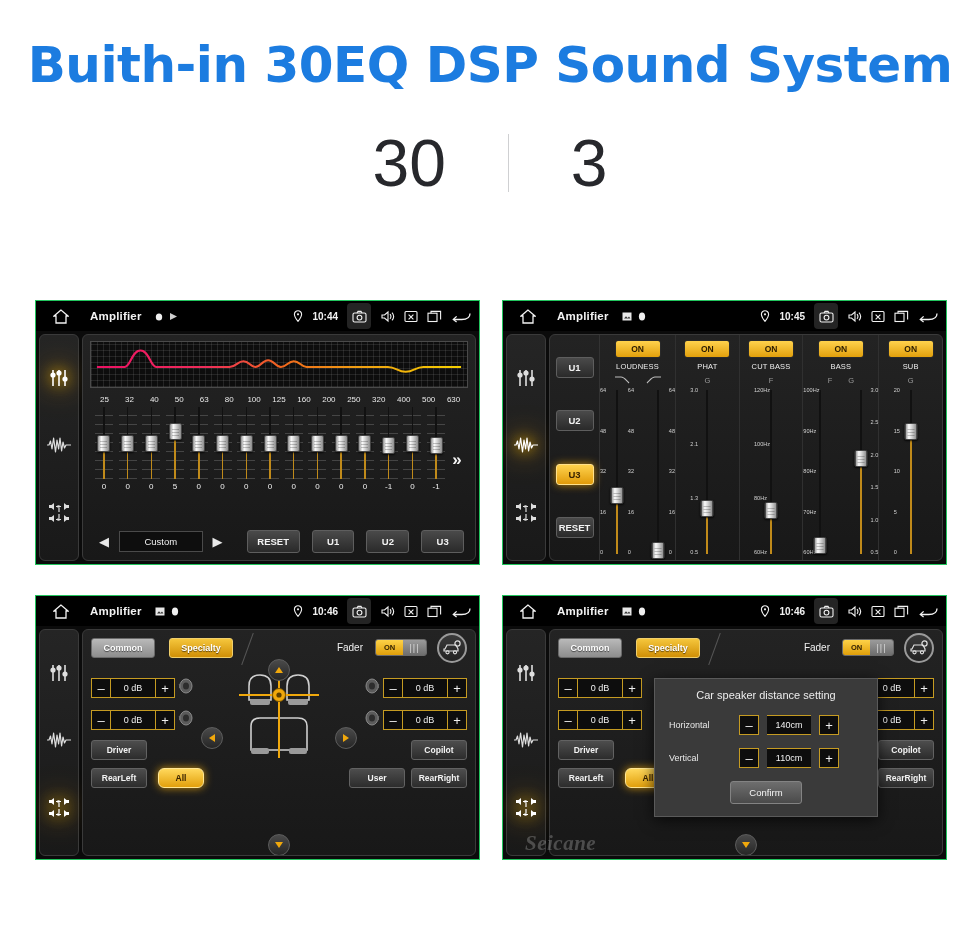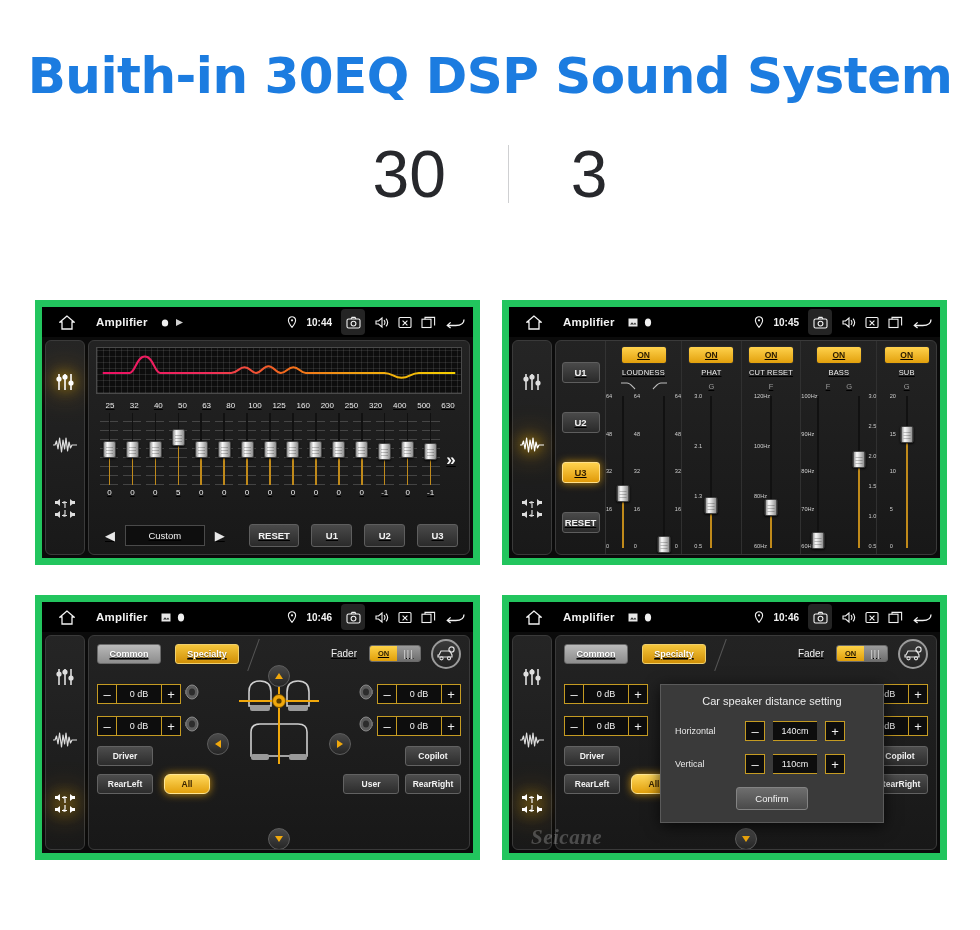--- a/index.html
+++ b/index.html
@@ -11,21 +11,21 @@
     position: relative;
   }
 
   
   .hero-title {
     text-align: center;
     color: #1c7ce0;
     font-weight: bold;
     font-size: 50px;
     letter-spacing: -0.5px;
-    padding-top: 47px;
+    padding-top: 36px;
     font-family: "DejaVu Sans", sans-serif;
   }
   .stats {
     display: flex;
     justify-content: center;
     align-items: center;
     margin-top: 36px;
     gap: 0px;
   }
   .stat { display: flex; align-items: center; gap: 11px; }
@@ -55,26 +55,25 @@
     width: 912px;
     display: grid;
     grid-template-columns: 445px 445px;
     grid-template-rows: 265px 265px;
     column-gap: 22px;
     row-gap: 30px;
   }
 
   .device {
     background: #7f1d1d;
-    border: 7px solid #22c55e;
+    border: 1px solid #22c55e;
     position: relative;
     overflow: hidden;
     display: flex;
     flex-direction: column;
-    text-decoration: underline;
   }
 
   
   .statusbar {
     height: 30px;
     background: #000;
     display: flex;
     align-items: center;
     padding: 0 7px 0 10px;
     flex: 0 0 30px;
@@ -890,21 +889,21 @@
                       <span>2.1</span>
                       <span>1.3</span>
                       <span>0.5</span>
                     </div>
                     <div class="xo-knob" style="bottom:calc(28% - 8px)"></div>
                   </div>
                 </div>
               </div>
               <div class="xo-col">
                 <div class="xo-on">ON</div>
-                <div class="xo-lbl">CUT RESET</div>
+                <div class="xo-lbl">CUT BASS</div>
                 <div class="xo-sub">
                   <span>F</span>
                 </div>
                 <div class="xo-faders">
                   <div class="xo-fader">
                     <div class="xo-rail">
                       <div class="fill" style="height:27%"></div>
                     </div>
                     <div class="xo-scale left">
                       <span>120Hz</span>

